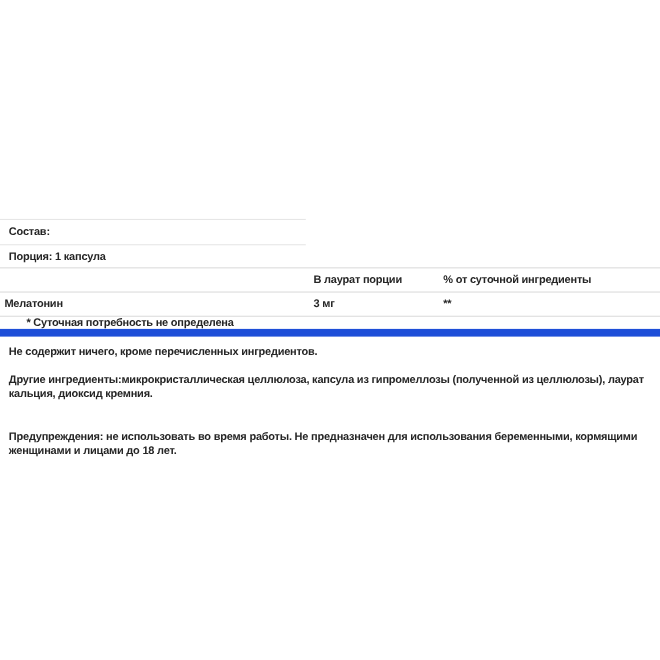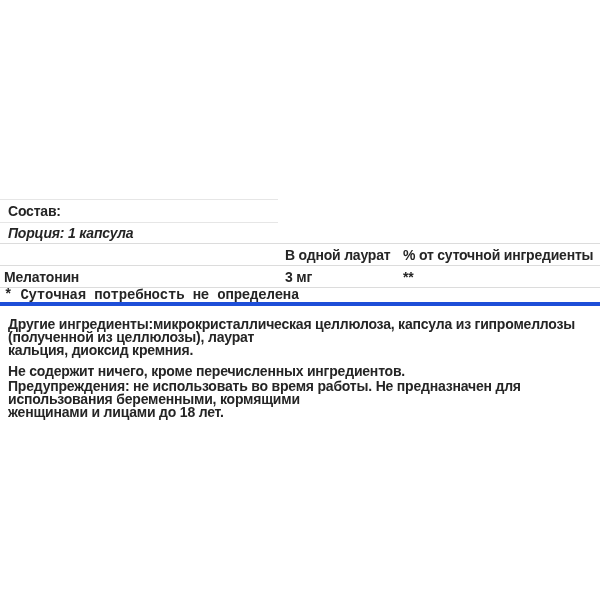--- a/index.html
+++ b/index.html
@@ -3,21 +3,21 @@
 <meta charset="utf-8">
 <style>
   html, body { margin: 0; padding: 0; background: #ffffff; }
   .canvas {
     position: relative;
     width: 600px; height: 600px;
     background: #ffffff;
     overflow: hidden;
     font-family: "Liberation Sans", sans-serif;
     font-weight: 700;
-    font-size: 14px;
+    font-size: 10px;
     letter-spacing: -0.2px;
     color: #252525;
   }
   .content {
     position: absolute;
     top: 199px; left: 0; right: 0;
   }
   .row {
     box-sizing: border-box;
     display: flex;
@@ -26,77 +26,75 @@
   .row-title {
     width: 278px; height: 24px;
     border-top: 1px solid #e6e6e6;
     border-bottom: 1px solid #e6e6e6;
     padding-left: 8px;
   }
   .row-serving {
     height: 21px;
     border-bottom: 1px solid #dcdcdc;
     padding-left: 8px;
-    font-style: italic;
   }
   .row-grid {
     height: 22px;
     border-bottom: 1px solid #dcdcdc;
   }
   .row-footnote {
     height: 18px;
-    border-bottom: 4px solid #1d4ed8;
-    padding-left: 4px;
-    font-family: Liberation Mono, monospace;
+    border-bottom: 7px solid #1d4ed8;
+    padding-left: 24px;
   }
   .col-ingredient { box-sizing: border-box; width: 285px; padding-left: 4px; }
   .col-amount     { box-sizing: border-box; width: 118px; }
   .col-dv         { box-sizing: border-box; flex: 1; }
   .para {
     margin: 0 0 0 8px;
     width: 584px;
     line-height: 13px;
     white-space: pre-line;
   }
   .para-other    { margin-top: 12px; }
   .para-purity   { margin-top: 8px; }
-  .para-warnings { margin-top: 2px; }
+  .para-warnings { margin-top: 26px; }
 </style>
 </head>
 <body>
 
 <div class="canvas">
   <div class="content">
 
     <div class="row row-title">
       <span>Состав:</span>
     </div>
 
     <div class="row row-serving">
       <span>Порция: 1 капсула</span>
     </div>
 
     <div class="row row-grid">
       <span class="col-ingredient"></span>
-      <span class="col-amount">В одной лаурат</span>
+      <span class="col-amount">В лаурат порции</span>
       <span class="col-dv">% от суточной ингредиенты</span>
     </div>
 
     <div class="row row-grid">
       <span class="col-ingredient">Мелатонин</span>
       <span class="col-amount">3 мг</span>
       <span class="col-dv">**</span>
     </div>
 
     <div class="row row-footnote">
       <span>* Суточная потребность не определена</span>
     </div>
 
+    <p class="para para-purity">Не содержит ничего, кроме перечисленных ингредиентов.</p>
+
     <p class="para para-other">Другие ингредиенты:микрокристаллическая целлюлоза, капсула из гипромеллозы (полученной из целлюлозы), лаурат
 кальция, диоксид кремния.</p>
-
-    <p class="para para-purity">Не содержит ничего, кроме перечисленных ингредиентов.</p>
 
     <p class="para para-warnings">Предупреждения: не использовать во время работы. Не предназначен для использования беременными, кормящими
 женщинами и лицами до 18 лет.</p>
 
   </div>
 </div>
 
 </body></html>

